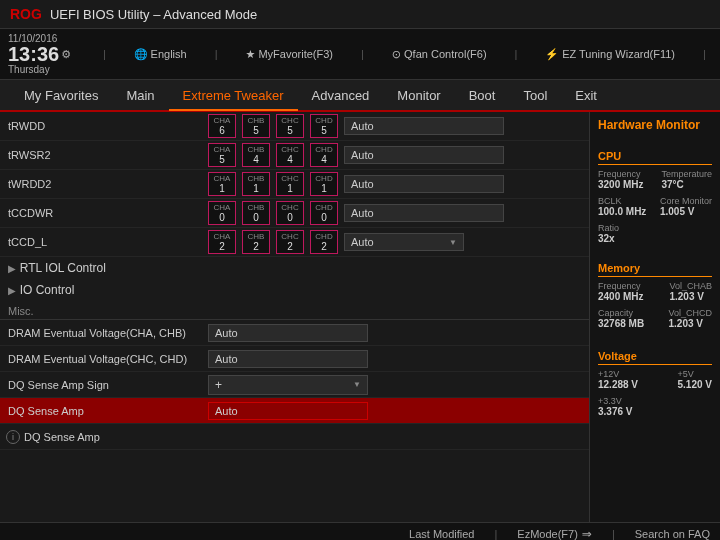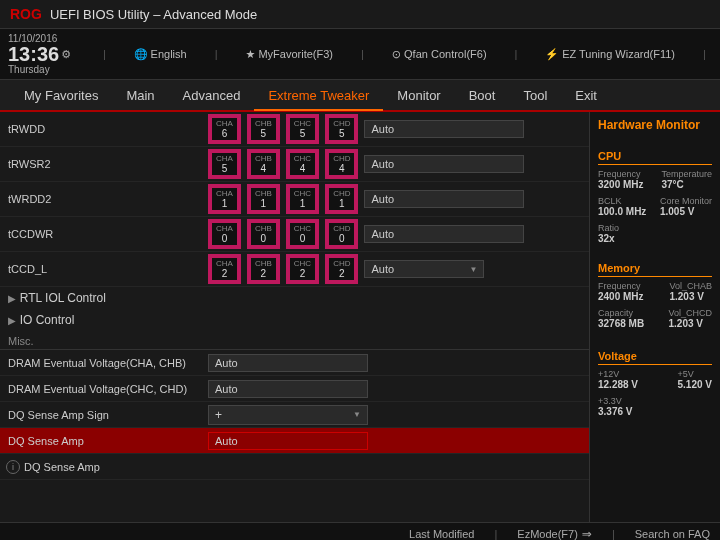--- a/index.html
+++ b/index.html
@@ -123,21 +123,21 @@
       display: flex;
       align-items: center;
       gap: 6px;
       flex: 1;
     }
     .channel-box {
       display: flex;
       flex-direction: column;
       align-items: center;
       background: #111;
-      border: 4px solid #be185d;
+      border: 1px solid #be185d;
       padding: 1px 4px;
       min-width: 28px;
       font-size: 9px;
     }
     .channel-box .ch-label { color: #888; font-size: 8px; }
     .channel-box .ch-value { color: #ddd; font-size: 10px; }
     .dropdown-auto {
       background: #2a2a2a;
       border: 1px solid #444;
       color: #ccc;
@@ -290,22 +290,22 @@
   <span class="separator">|</span>
   <div class="toolbar-item">
     <span>🔑</span>
 
   </div>
 </div>
 
 <div id="nav-menu">
   <div class="nav-item">My Favorites</div>
   <div class="nav-item">Main</div>
+  <div class="nav-item active">Extreme Tweaker</div>
   <div class="nav-item">Advanced</div>
-  <div class="nav-item active">Extreme Tweaker</div>
   <div class="nav-item">Monitor</div>
   <div class="nav-item">Boot</div>
   <div class="nav-item">Tool</div>
   <div class="nav-item">Exit</div>
 </div>
 
 <div id="main-layout">
 
   <div id="content-area">
 

